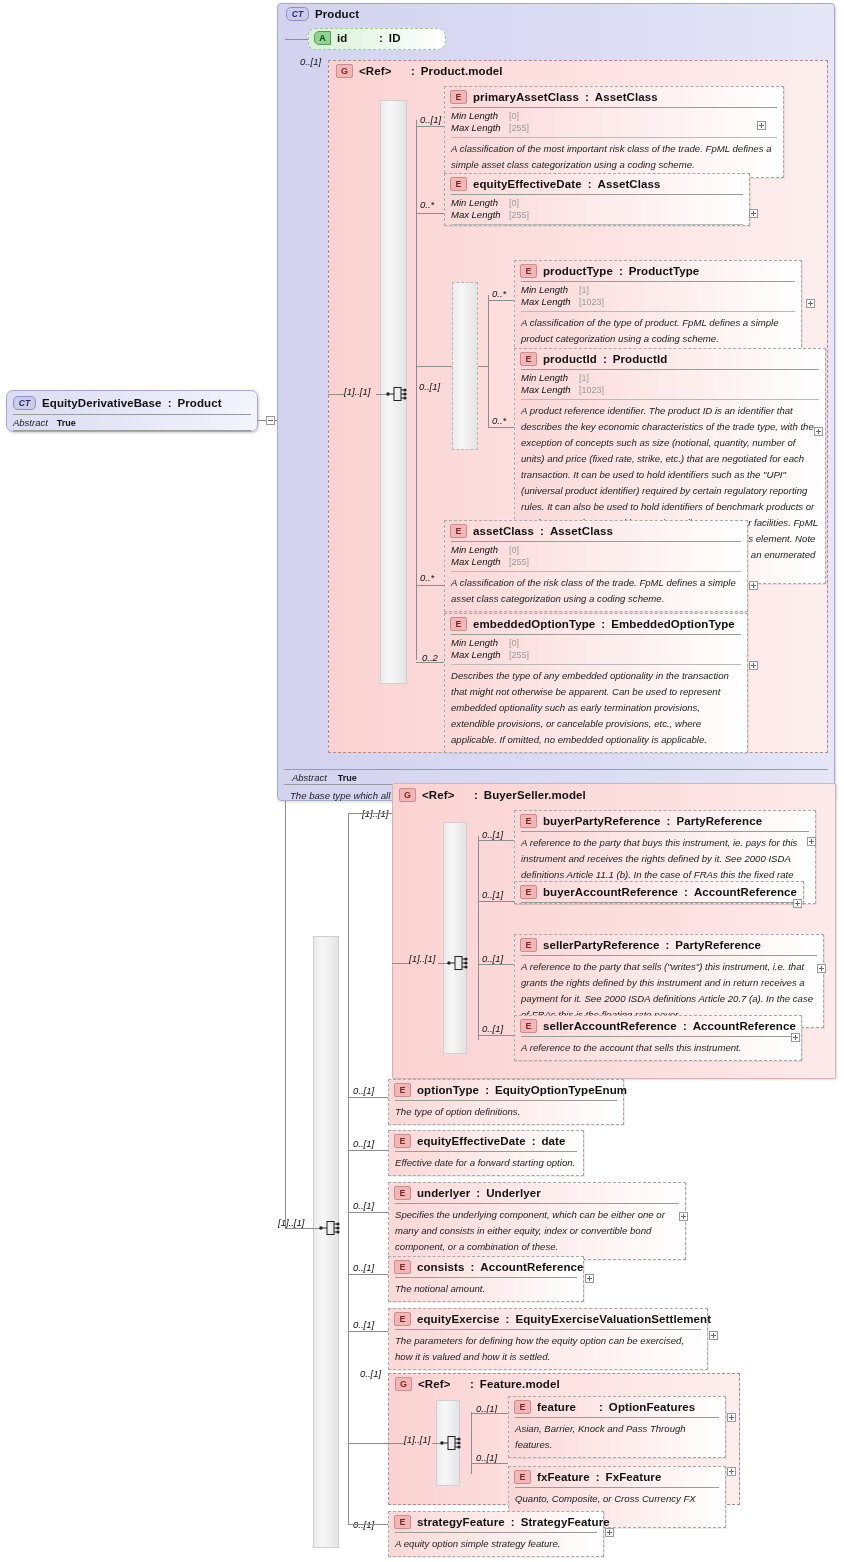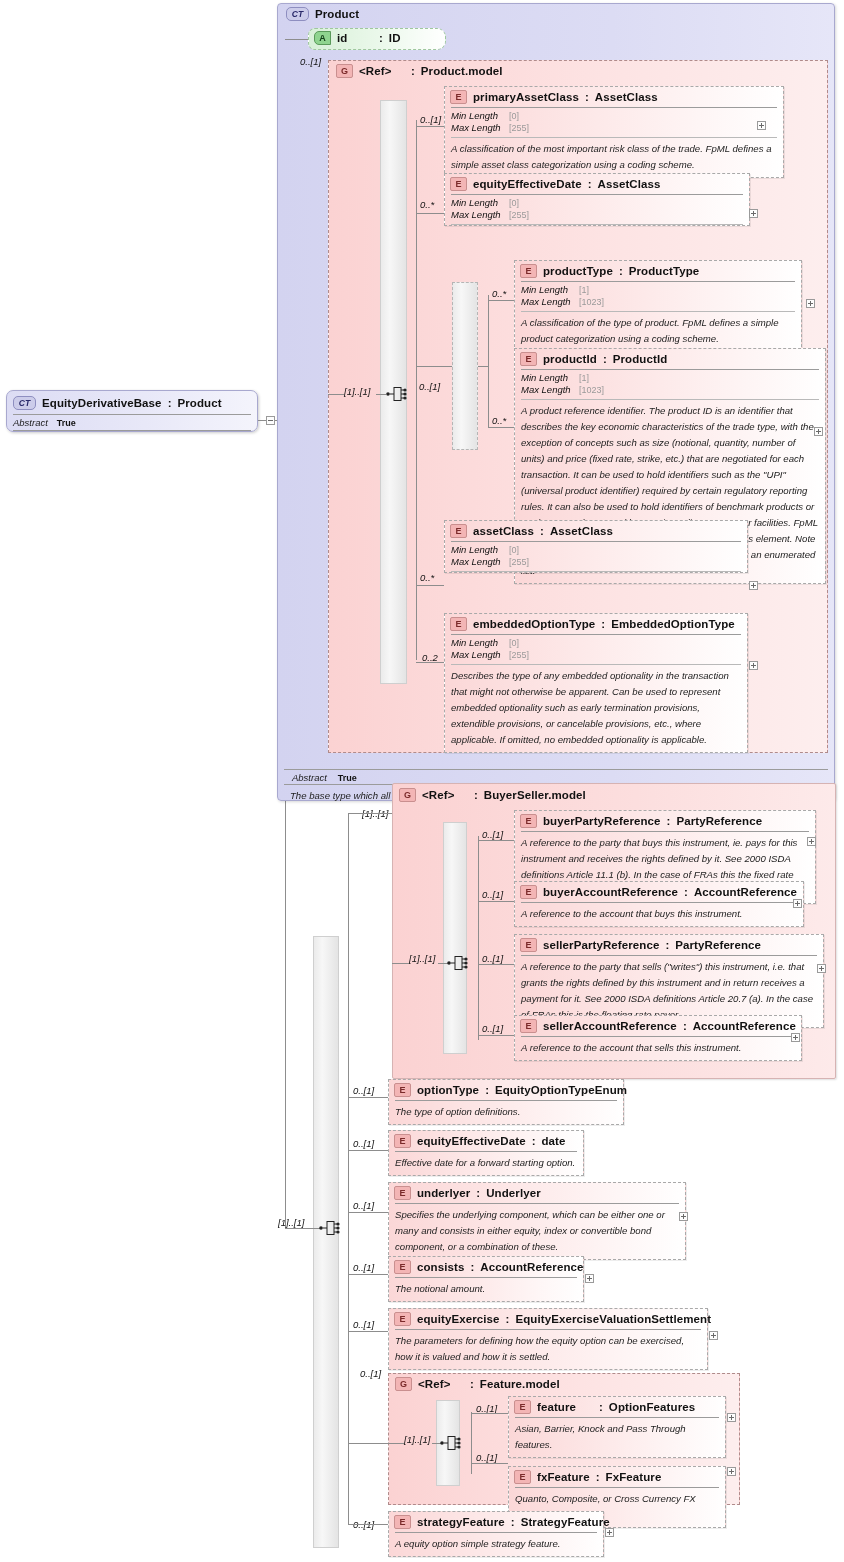--- a/index.html
+++ b/index.html
@@ -318,20 +318,21 @@
       <div class="facet-line">
           <span class="facet-k">Min Length</span>
           <span class="facet-v">[0]</span>
         </div>
       <div class="facet-line">
           <span class="facet-k">Max Length</span>
           <span class="facet-v">[255]</span>
         </div>
     </div>
     <div class="hr-light"></div>
+    <div class="doc">A classification of the risk class of the trade. FpML defines a simple asset class categorization using a coding scheme.</div>
   </div>
   <div class="plus" style="left:749px; top:581px;"></div>
 
   <div class="card" style="left:422px; top:652px;">0..2</div>
   <div class="ln lnh" style="left:416px; top:662px; width:28px;"></div>
   <div class="node ebox" style="left:444px; top:613px; width:304px;">
     <div class="title-row">
       <span class="badge badge-e">E</span>
       <span class="nm">embeddedOptionType</span>
       <span class="sep">:</span>
@@ -404,21 +405,20 @@
   <div class="card" style="left:482px; top:889px;">0..[1]</div>
   <div class="ln lnh" style="left:478px; top:901px; width:36px;"></div>
   <div class="node ebox" style="left:514px; top:881px; width:290px;">
     <div class="title-row">
       <span class="badge badge-e">E</span>
       <span class="nm">buyerAccountReference</span>
       <span class="sep">:</span>
       <span class="ty">AccountReference</span>
     </div>
     <div class="hr"></div>
-    <div class="doc">A reference to the account that buys this instrument.</div>
   </div>
   <div class="plus" style="left:793px; top:899px;"></div>
 
   <div class="card" style="left:482px; top:953px;">0..[1]</div>
   <div class="ln lnh" style="left:478px; top:964px; width:36px;"></div>
   <div class="node ebox" style="left:514px; top:934px; width:310px;">
     <div class="title-row">
       <span class="badge badge-e">E</span>
       <span class="nm">sellerPartyReference</span>
       <span class="sep">:</span>

